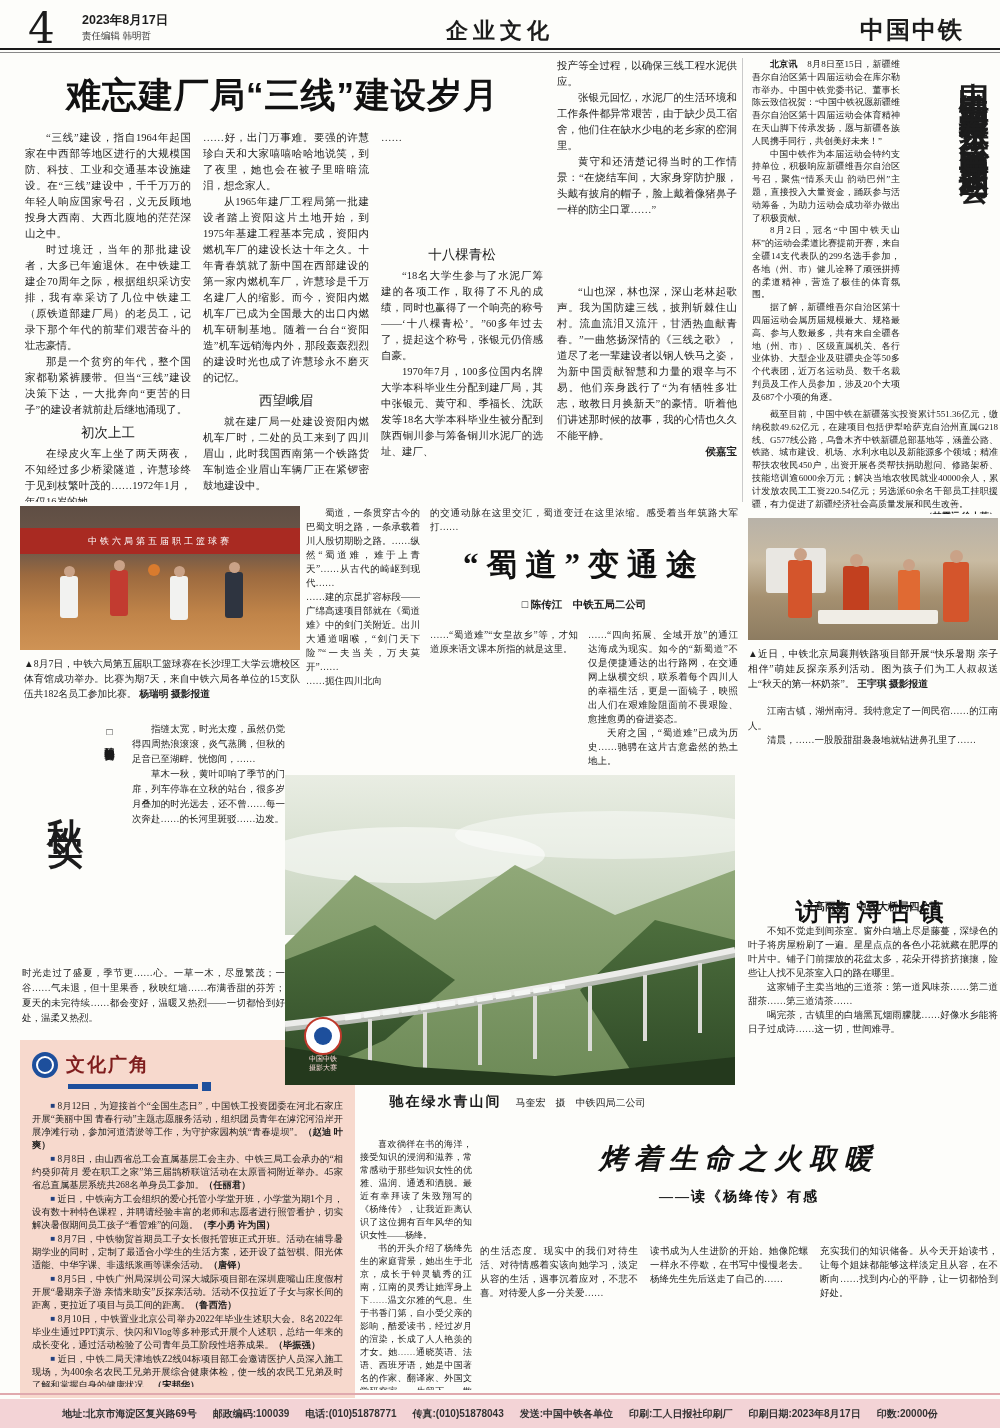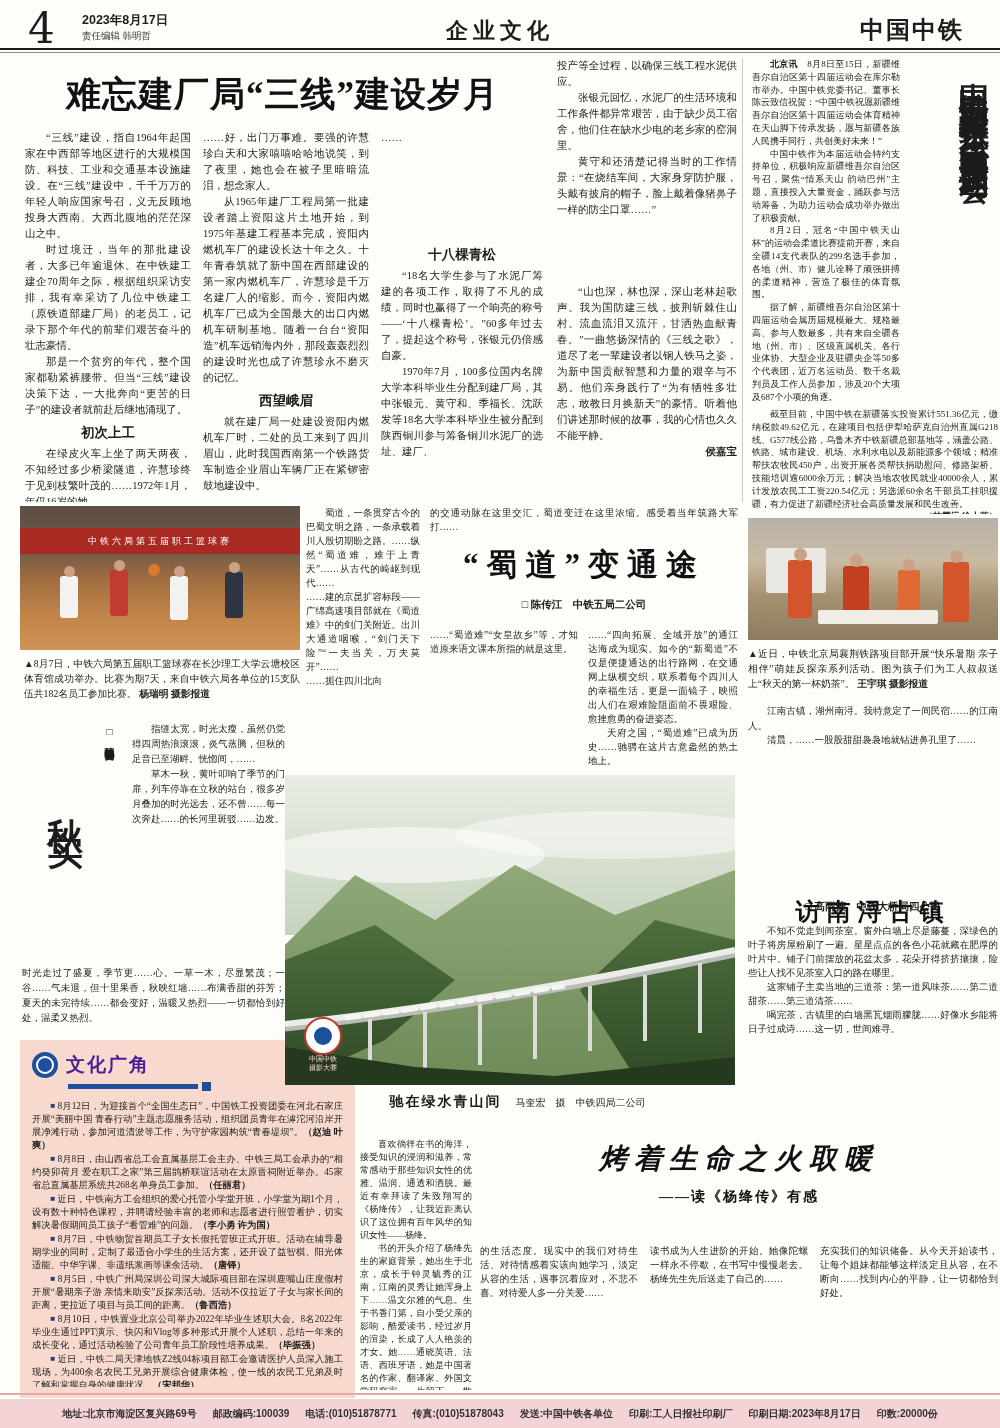--- a/index.html
+++ b/index.html
@@ -2,21 +2,21 @@
 <html><head>
 <meta charset="utf-8">
 <style>
   html,body{margin:0;padding:0;background:#e8e8e4;}
   .page{position:relative;width:1000px;height:1428px;background:#fdfdfa;margin:0 auto;overflow:hidden;
         font-family:"Liberation Serif",serif;color:#1c1c1c;}
   .abs{position:absolute;}
   .bt{font-family:"Liberation Serif",serif;text-align:justify;color:#1c1c1c;overflow:hidden;}
   .bt p{margin:0;text-indent:2em;}
   .bt p.ni{text-indent:0;}
-  .sub{font-family:"Liberation Sans",sans-serif;font-weight:bold;text-align:center;
+  .sub{font-family:"Liberation Sans",sans-serif;font-weight:normal;text-align:center;
        font-size:13.5px;margin:7px 0 5px;text-indent:0 !important;}
   .sig{text-align:right;font-weight:bold;text-indent:0 !important;}
   .cred{font-weight:bold;}
   .cap{font-family:"Liberation Serif",serif;font-size:9.8px;line-height:1.55;text-align:justify;color:#222;}
   .khead{font-family:"Liberation Serif",serif;font-weight:bold;text-align:center;color:#111;}
   .bylinec{text-align:center;font-weight:bold;font-family:"Liberation Serif",serif;}
   .vrl{writing-mode:vertical-rl;}
   
   .hrule{border-top:2.5px solid #1a1a1a;}
   .hrule2{border-top:1px solid #888;}
@@ -39,21 +39,21 @@
 <div class="page">
 
   <div class="abs" style="left:28px;top:4px;font-size:42px;font-family:'DejaVu Serif',serif;">4</div>
   <div class="abs" style="left:82px;top:12px;font-size:12.5px;font-weight:bold;font-family:'Liberation Sans',sans-serif;">2023年8月17日</div>
   <div class="abs" style="left:82px;top:30px;font-size:9.5px;color:#333;">责任编辑 韩明哲</div>
   <div class="abs" style="left:400px;top:16px;width:200px;text-align:center;font-size:22px;font-weight:bold;letter-spacing:5px;">企业文化</div>
   <div class="abs" style="left:860px;top:14px;font-size:24px;font-weight:bold;letter-spacing:2px;">中国中铁</div>
   <div class="abs hrule" style="left:0;top:48px;width:1000px;"></div>
   <div class="abs hrule2" style="left:0;top:52px;width:1000px;"></div>
 
-  <div class="abs khead" style="left:25px;top:68px;width:515px;height:54px;font-size:35px;line-height:54px;font-family:Liberation Serif, serif;font-weight:900;letter-spacing:1px;text-align:center;">难忘建厂局“三线”建设岁月</div>
+  <div class="abs khead" style="left:25px;top:68px;width:515px;height:54px;font-size:35px;line-height:54px;font-family:Liberation Sans, sans-serif;font-weight:900;letter-spacing:1px;text-align:center;">难忘建厂局“三线”建设岁月</div>
 
   <div class="abs bt" style="left:25px;top:130px;width:166px;height:372px;font-size:10.5px;line-height:16px;">
     <p>“三线”建设，指自1964年起国家在中西部等地区进行的大规模国防、科技、工业和交通基本设施建设。在“三线”建设中，千千万万的年轻人响应国家号召，义无反顾地投身大西南、大西北腹地的茫茫深山之中。</p>
     <p>时过境迁，当年的那批建设者，大多已年逾退休。在中铁建工建企70周年之际，根据组织采访安排，我有幸采访了几位中铁建工（原铁道部建厂局）的老员工，记录下那个年代的前辈们艰苦奋斗的壮志豪情。</p>
     <p>那是一个贫穷的年代，整个国家都勒紧裤腰带。但当“三线”建设决策下达，一大批奔向“更苦的日子”的建设者就前赴后继地涌现了。</p>
     <div class="sub">初次上工</div>
     <p>在绿皮火车上坐了两天两夜，不知经过多少桥梁隧道，许慧珍终于见到枝繁叶茂的……1972年1月，年仅16岁的她……</p>
   </div>
 
   <div class="abs bt" style="left:203px;top:130px;width:166px;height:372px;font-size:10.5px;line-height:16px;">
@@ -173,21 +173,21 @@
   </div>
   <div class="abs bt" style="left:22px;top:966px;width:263px;height:66px;font-size:9.5px;line-height:15px;">
     <p class="ni">时光走过了盛夏，季节更……心。一草一木，尽显繁茂；一谷……气未退，但十里果香，秋映红墙……布满香甜的芬芳；夏天的未完待续……都会变好，温暖又热烈——一切都恰到好处，温柔又热烈。</p>
   </div>
 
   <div class="abs ccbox" style="left:20px;top:1040px;width:335px;height:358px;padding:10px 12px;box-sizing:border-box;">
     <div style="display:flex;align-items:center;gap:8px;height:30px;">
       <span style="width:26px;height:26px;border-radius:50%;background:#1d4f9c;display:inline-flex;align-items:center;justify-content:center;">
         <span style="width:14px;height:14px;border:2px solid #fff;border-radius:50%;display:inline-block;"></span>
       </span>
-      <span style="font-size:19px;font-weight:900;color:#4c1d95;font-family:'Liberation Sans',sans-serif;letter-spacing:2px;">文化广角</span>
+      <span style="font-size:19px;font-weight:900;color:#7f1d1d;font-family:'Liberation Sans',sans-serif;letter-spacing:2px;">文化广角</span>
     </div>
     <div style="display:flex;align-items:center;gap:4px;margin:2px 0 8px 36px;">
       <span class="cc-underline" style="width:130px;display:inline-block;"></span>
       <span class="cc-sq"></span>
     </div>
     <div class="bt" style="font-size:9.3px;line-height:13px;height:288px;">
       <p><span class="bullet">■</span><span>8月12日，为迎接首个“全国生态日”，中国铁工投资团委在河北石家庄开展“美丽中国 青春行动”主题志愿服务活动，组织团员青年在滹沱河沿岸开展净滩行动，参加河道清淤等工作，为守护家园构筑“青春堤坝”。</span><b>（赵迪 叶爽）</b></p>
       <p><span class="bullet">■</span><span>8月8日，由山西省总工会直属基层工会主办、中铁三局工会承办的“相约癸卯荷月 爱在职工之家”第三届鹊桥联谊活动在太原晋祠附近举办。45家省总直属基层系统共268名单身员工参加。</span><b>（任丽君）</b></p>
       <p><span class="bullet">■</span><span>近日，中铁南方工会组织的爱心托管小学堂开班，小学堂为期1个月，设有数十种特色课程，并聘请经验丰富的老师和志愿者进行照管看护，切实解决暑假期间员工孩子“看管难”的问题。</span><b>（李小勇 许为国）</b></p>
       <p><span class="bullet">■</span><span>8月7日，中铁物贸首期员工子女长假托管班正式开班。活动在辅导暑期学业的同时，定制了最适合小学生的生活方案，还开设了益智棋、阳光体适能、中华字课、非遗纸浆画等课余活动。</span><b>（唐铎）</b></p>

